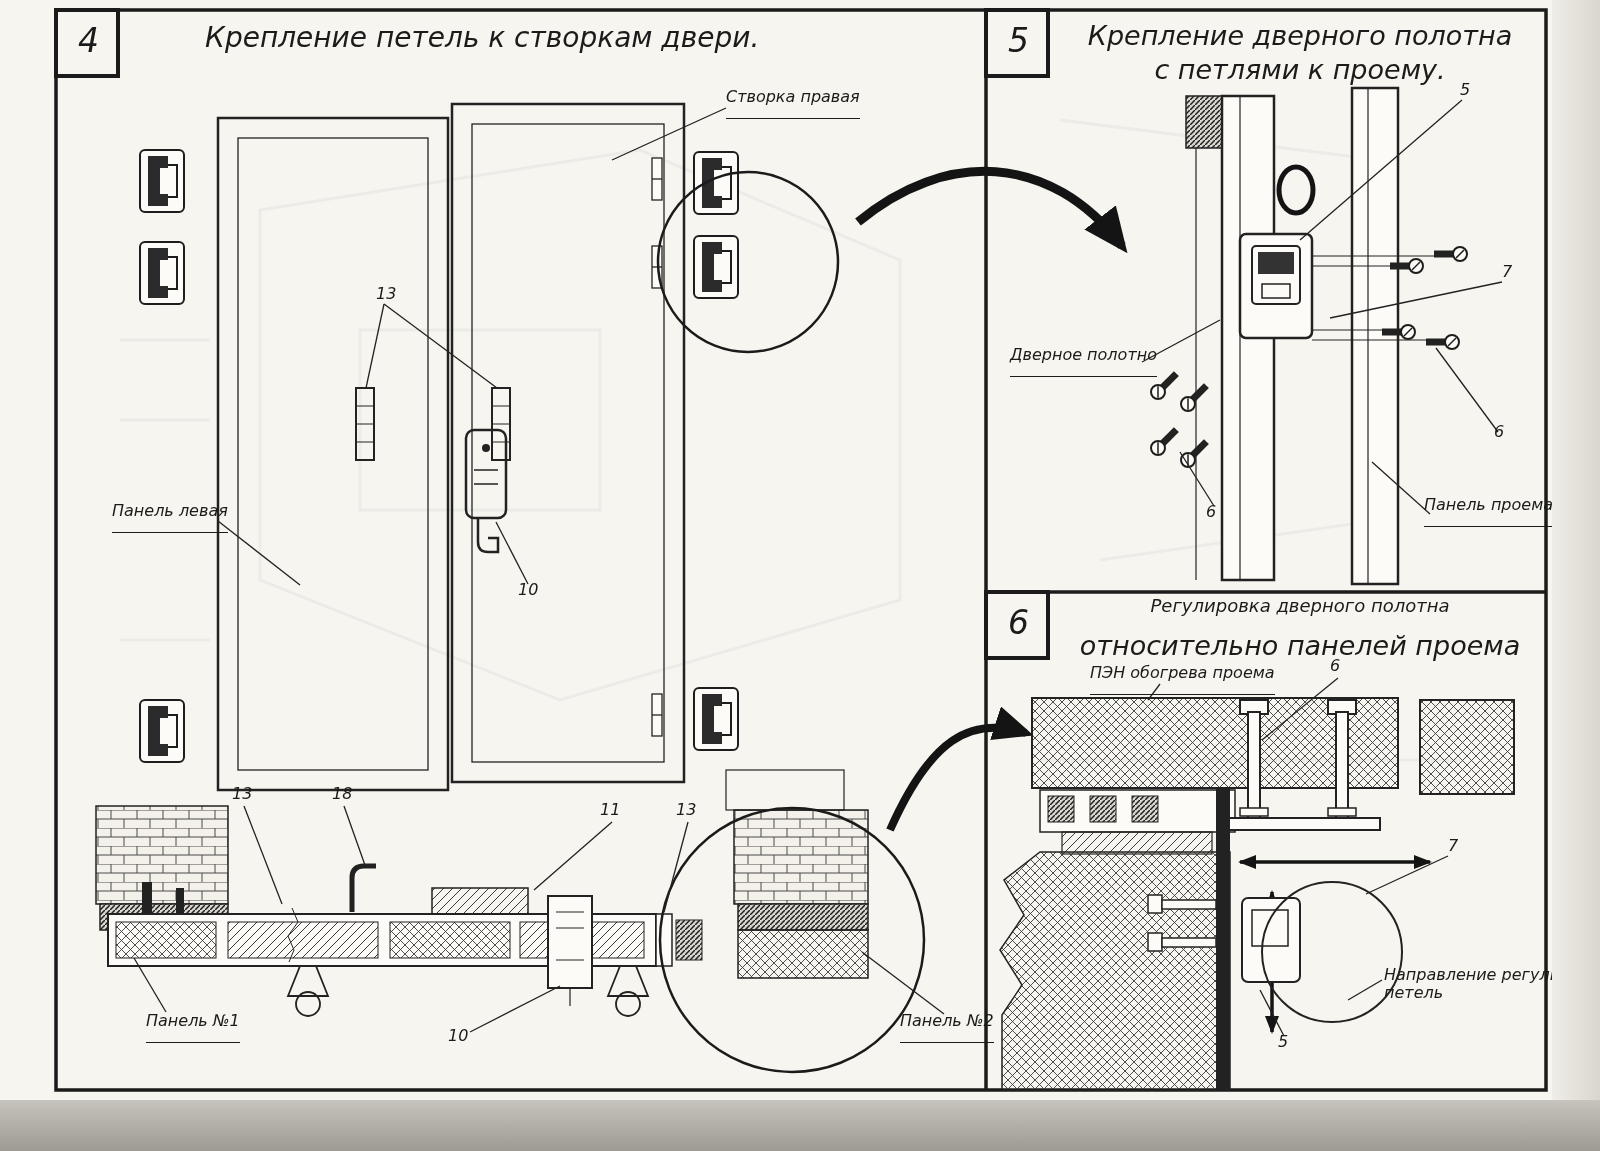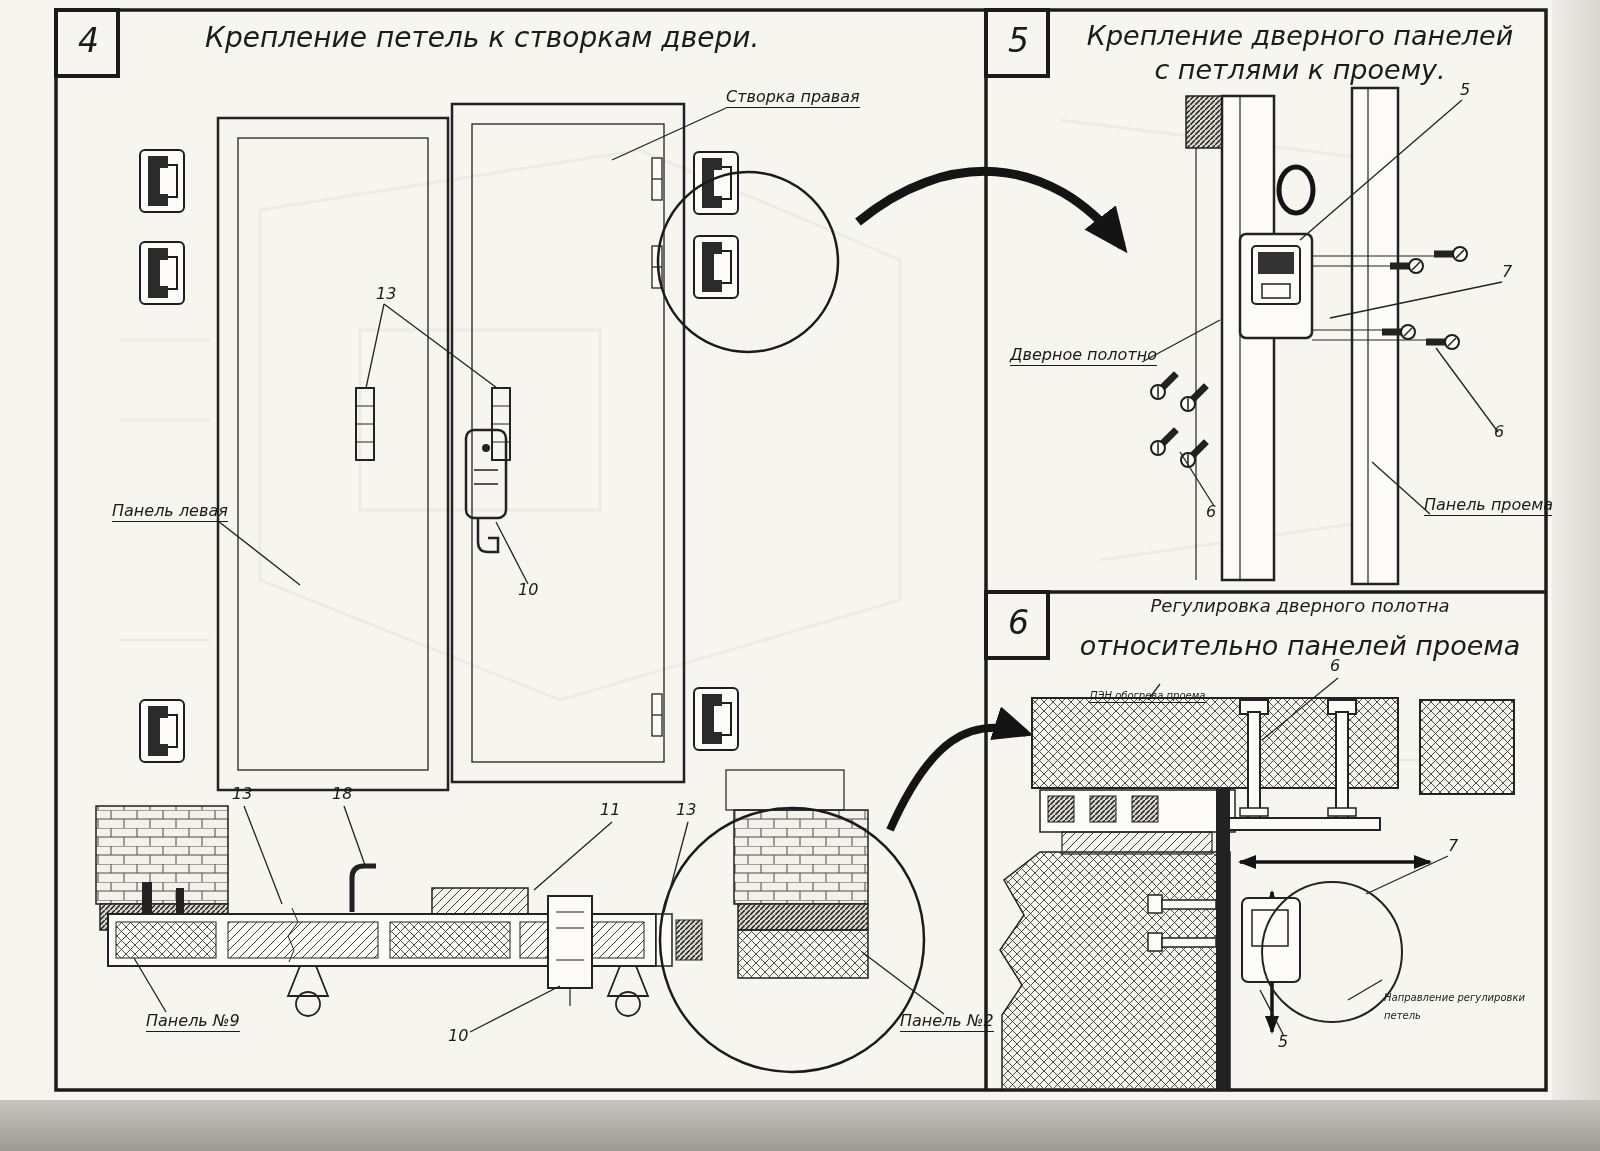--- a/index.html
+++ b/index.html
@@ -3,22 +3,22 @@
 <meta charset="utf-8">
 <style>
   html,body{margin:0;padding:0;background:#a9a69f;}
   #page{position:relative;width:1600px;height:1151px;background:#f7f5ef;
         font-family:"DejaVu Sans",sans-serif;color:#1b1b1b;overflow:hidden;}
   svg.draw{position:absolute;left:0;top:0;}
   .pnum{position:absolute;font-style:italic;font-size:33px;line-height:1;}
   .title{position:absolute;font-style:italic;font-size:28px;line-height:1.15;white-space:nowrap;}
   .title.c{text-align:center;white-space:normal;}
   .lbl{position:absolute;font-style:italic;font-size:16px;line-height:1.1;white-space:nowrap;}
-  .lbl.u{border-bottom:1.4px solid #1b1b1b;padding-bottom:1px;}
-  .lbl.sm{font-size:10px;margin-top:26px;}
+  .lbl.u{border-bottom:1.4px solid #1b1b1b;padding-bottom:12px;}
+  .lbl.sm{font-size:16px;}
   .callout{position:absolute;font-style:italic;font-size:16px;line-height:1;}
   .bottom-strip{position:absolute;left:0;top:1100px;width:1600px;height:51px;
         background:linear-gradient(#c7c4bd,#9d9a93);}
   .right-strip{position:absolute;left:1552px;top:0;width:48px;height:1100px;
         background:linear-gradient(90deg,#efede7,#d9d6cf);}
 </style>
 </head>
 <body>
 
 <div id="page">
@@ -261,35 +261,35 @@
       <path d="M1382 980 L1348 1000"></path>
     </g>
   </g>
 </svg>
 
 <div class="pnum" style="left:78px;top:24px">4</div>
 <div class="pnum" style="left:1008px;top:24px">5</div>
 <div class="pnum" style="left:1008px;top:606px">6</div>
 
 <div class="title" style="left:205px;top:22px">Крепление петель к створкам двери.</div>
-<div class="title c" style="left:1060px;top:20px;width:480px;font-size:27px">Крепление дверного панелей</div>
+<div class="title c" style="left:1060px;top:20px;width:480px;font-size:27px">Крепление дверного полотна</div>
 <div class="title c" style="left:1060px;top:54px;width:480px;font-size:27px">с петлями к проему.</div>
 <div class="title c" style="left:1055px;top:596px;width:490px;font-size:18px">Регулировка дверного полотна</div>
 <div class="title c" style="left:1055px;top:630px;width:490px;font-size:27px">относительно панелей проема</div>
 
 <div class="lbl u" style="left:726px;top:88px">Створка правая</div>
 <div class="lbl u" style="left:112px;top:502px">Панель левая</div>
 <div class="callout" style="left:376px;top:286px">13</div>
 <div class="callout" style="left:518px;top:582px">10</div>
 <div class="callout" style="left:232px;top:786px">13</div>
 <div class="callout" style="left:332px;top:786px">18</div>
 <div class="callout" style="left:600px;top:802px">11</div>
 <div class="callout" style="left:676px;top:802px">13</div>
 <div class="callout" style="left:448px;top:1028px">10</div>
-<div class="lbl u" style="left:146px;top:1012px">Панель №9</div>
+<div class="lbl u" style="left:146px;top:1012px">Панель №1</div>
 <div class="lbl u" style="left:900px;top:1012px">Панель №2</div>
 
 <div class="callout" style="left:1460px;top:82px">5</div>
 <div class="callout" style="left:1502px;top:264px">7</div>
 <div class="callout" style="left:1494px;top:424px">6</div>
 <div class="callout" style="left:1206px;top:504px">6</div>
 <div class="lbl u" style="left:1010px;top:346px">Дверное полотно</div>
 <div class="lbl u" style="left:1424px;top:496px">Панель проема</div>
 
 <div class="lbl u sm" style="left:1090px;top:664px">ПЭН обогрева проема</div>

